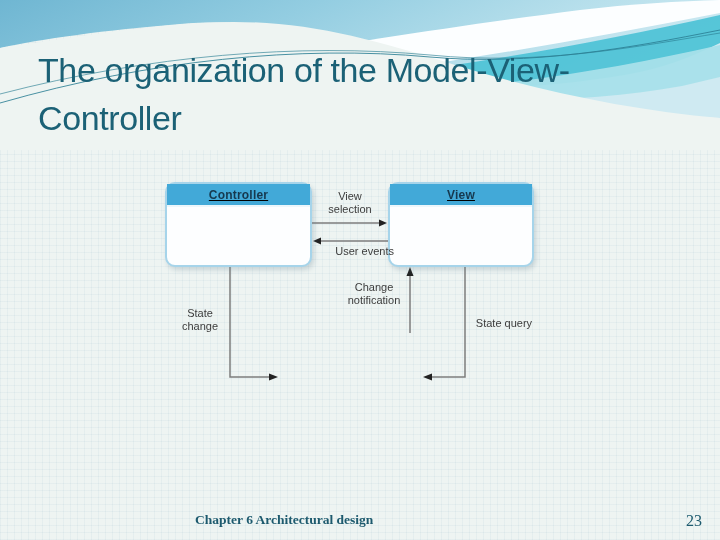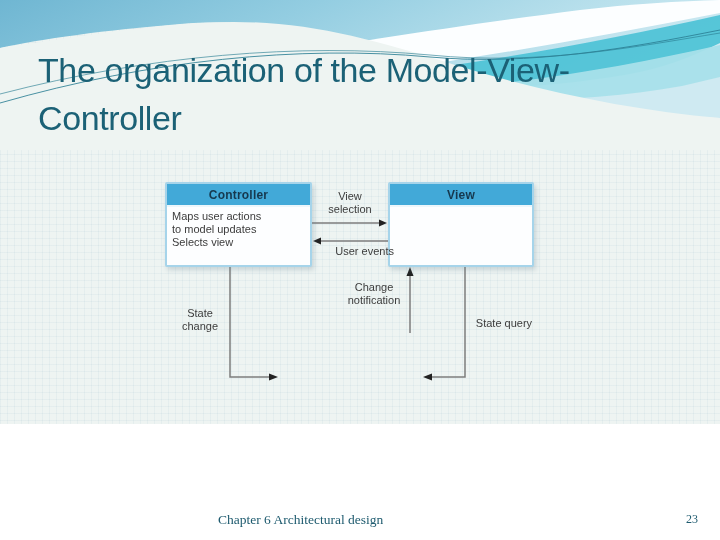--- a/index.html
+++ b/index.html
@@ -1,40 +1,41 @@
 <!DOCTYPE html>
 <html><head>
 <meta charset="utf-8">
 <style>
   html,body{margin:0;padding:0;}
   body{
     width:720px;height:540px;overflow:hidden;
     font-family:"Liberation Sans",sans-serif;
   }
   .slide{
-    position:relative;width:720px;height:424px;
+    position:relative;width:720px;height:540px;
     background-color:#eef4f2;
     background-image:
       linear-gradient(rgba(160,195,205,.12) 1px,transparent 1px),
       linear-gradient(90deg,rgba(160,195,205,.12) 1px,transparent 1px);
     background-size:7px 7px;
   }
   .waves{position:absolute;top:0;left:0;z-index:1;pointer-events:none;}
   .title{
     position:absolute;left:38px;top:46px;width:612px;margin:0;z-index:2;
     font-size:34px;line-height:48px;font-weight:400;color:#1b6176;
     letter-spacing:-0.4px;
   }
   .arrows{position:absolute;top:0;left:0;z-index:3;pointer-events:none;}
   .arrows line,.arrows polyline{stroke:#7d7d7d;stroke-width:1.5;fill:none;}
   .arrows polygon{fill:#222;}
   .dbox{
     position:absolute;z-index:4;box-sizing:border-box;
-    background:#fdfeff;border:2px solid #a6d4ea;border-radius:2px;
+    background:#fdfeff;border:2px solid #a6d4ea;border-radius:10px;
     box-shadow:2px 3px 5px rgba(100,130,145,.28);
+    text-decoration:underline;
   }
   .dbox .hd{
     height:21px;background:#42a9d8;border-bottom:2px solid #ecf6fb;
     display:flex;align-items:center;justify-content:center;
     font-size:12px;font-weight:700;color:#16384e;letter-spacing:.2px;
   }
   .dbox .bd{
     padding:3px 5px 2px 5px;font-size:11px;line-height:13px;
     color:#3c3c3c;white-space:pre-line;
   }
@@ -44,26 +45,26 @@
   .dlabel{
     position:absolute;z-index:5;font-size:11px;line-height:12.5px;
     color:#3c3c3c;text-align:center;white-space:pre-line;
   }
   #lbl-view-selection{left:314px;top:190px;width:72px;}
   #lbl-user-events{left:306px;top:245px;width:88px;text-align:right;}
   #lbl-state-change{left:170px;top:307px;width:60px;}
   #lbl-change-notification{left:334px;top:281px;width:80px;}
   #lbl-state-query{left:464px;top:317px;width:80px;text-align:center;}
   .footer-text{
-    position:absolute;left:218px;top:512px;z-index:2;
-    font-family:"Liberation Serif",serif;font-size:13.5px;color:#1d5a6e;
+    position:absolute;left:195px;top:512px;z-index:2;
+    font-family:"Liberation Serif",serif;font-size:13.5px;color:#1d5a6e;font-weight:bold;
   }
   .page-number{
     position:absolute;left:686px;top:512px;z-index:2;
-    font-family:"Liberation Serif",serif;font-size:12px;color:#1d5a6e;
+    font-family:"Liberation Serif",serif;font-size:16px;color:#1d5a6e;
   }
 </style>
 </head>
 <body>
 
 <div class="slide">
 
   <svg class="waves" width="720" height="150" viewBox="0 0 720 150">
     <defs>
       <linearGradient id="sky" x1="0" y1="0" x2="1" y2="0.35">
@@ -97,23 +98,20 @@
 
     <line x1="410" y1="333" x2="410" y2="275"></line>
     <polygon points="410,267 406.5,276 413.5,276"></polygon>
 
     <polyline points="465,266 465,377 431,377"></polyline>
     <polygon points="423,377 432,373.5 432,380.5"></polygon>
   </svg>
 
   <div class="dbox" id="box-controller">
     <div class="hd">Controller</div>
-    <div class="bd">Maps user actions
-to model updates
-Selects view</div>
   </div>
 
   <div class="dbox" id="box-view">
     <div class="hd">View</div>
   </div>
 
 
   <div class="dlabel" id="lbl-view-selection">View
 selection</div>
   <div class="dlabel" id="lbl-user-events">User events</div>

